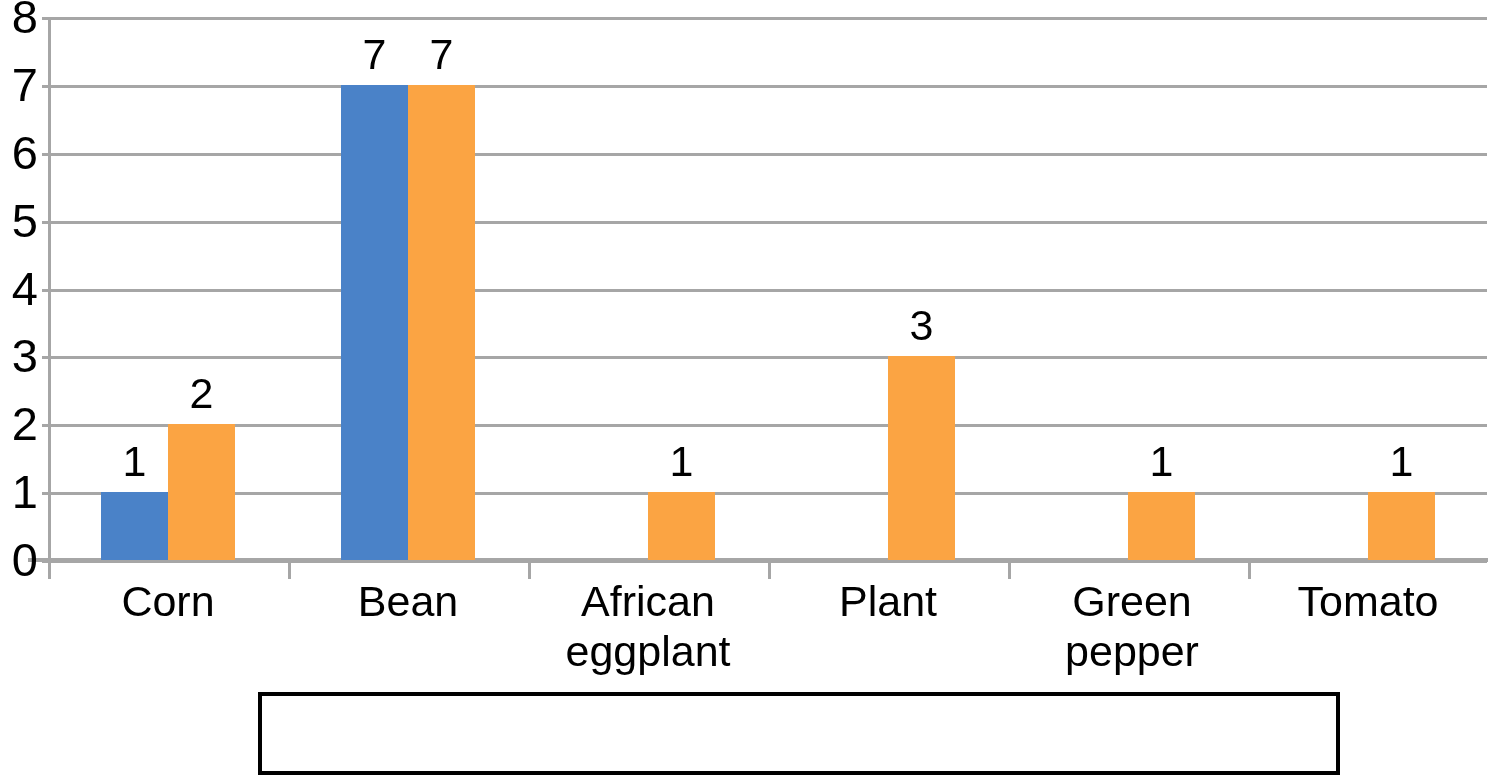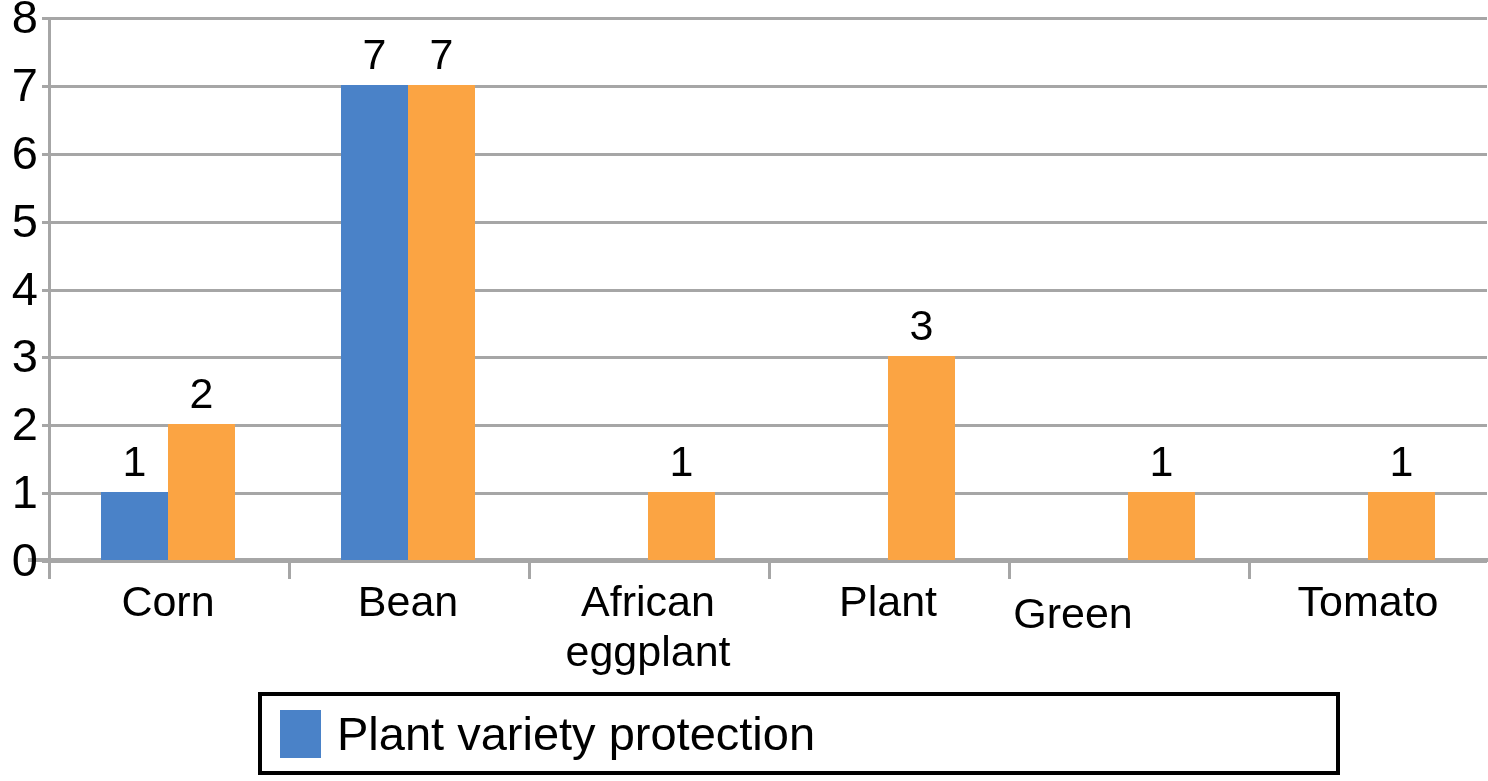--- a/index.html
+++ b/index.html
@@ -238,28 +238,25 @@
       <div class="cat-label" style="left: 288px; width: 240px;">
         <div>Bean</div>
       </div>
       <div class="cat-label" style="left: 528px; width: 240px;">
         <div>African</div>
         <div>eggplant</div>
       </div>
       <div class="cat-label" style="left: 768px; width: 240px;">
         <div>Plant</div>
       </div>
-      <div class="cat-label" style="left: 953px; width: 240px; margin-top: 12px;">
+      <div class="cat-label" style="left: 1012px; width: 240px;">
         <div>Green</div>
+        <div>pepper</div>
       </div>
       <div class="cat-label" style="left: 1248px; width: 240px;">
         <div>Tomato</div>
       </div>
     </div>
 
   <div class="legend-box">
-    <div class="legend-item first">
-      <span class="legend-swatch series-protection"></span>
-      <span class="legend-text">Plant variety protection</span>
-    </div>
   </div>
 
 </div>
 
 </body></html>

